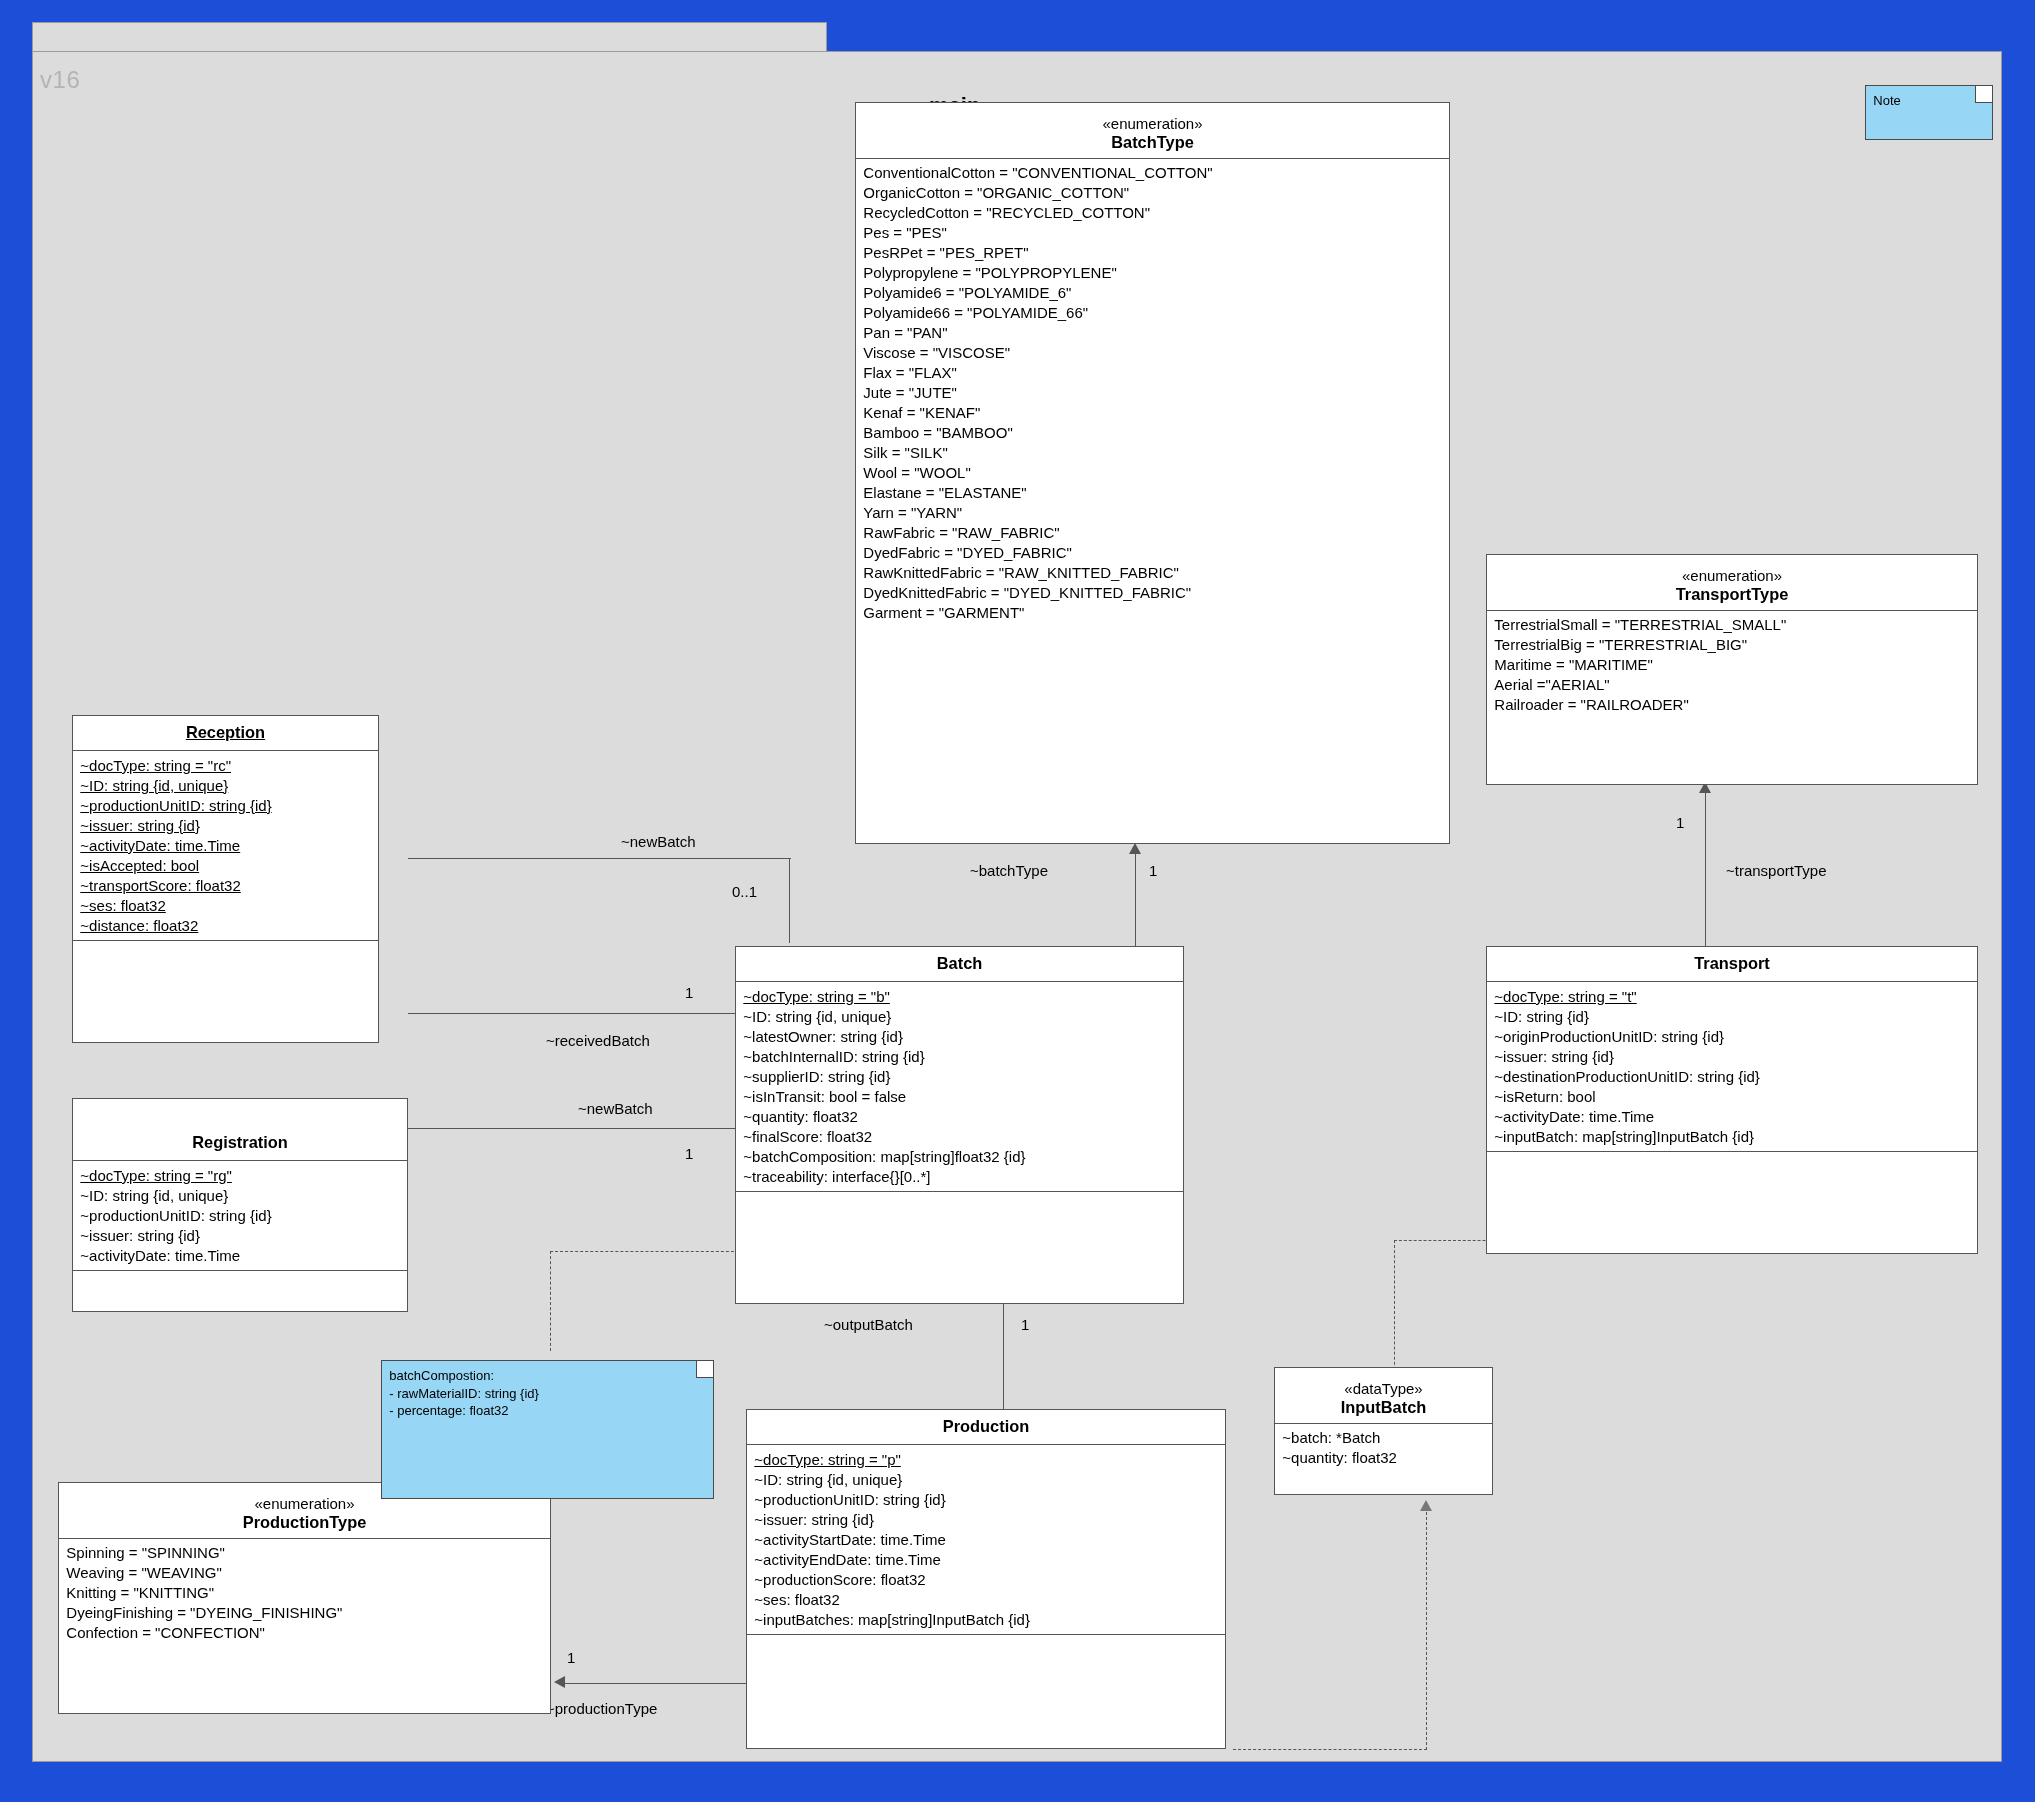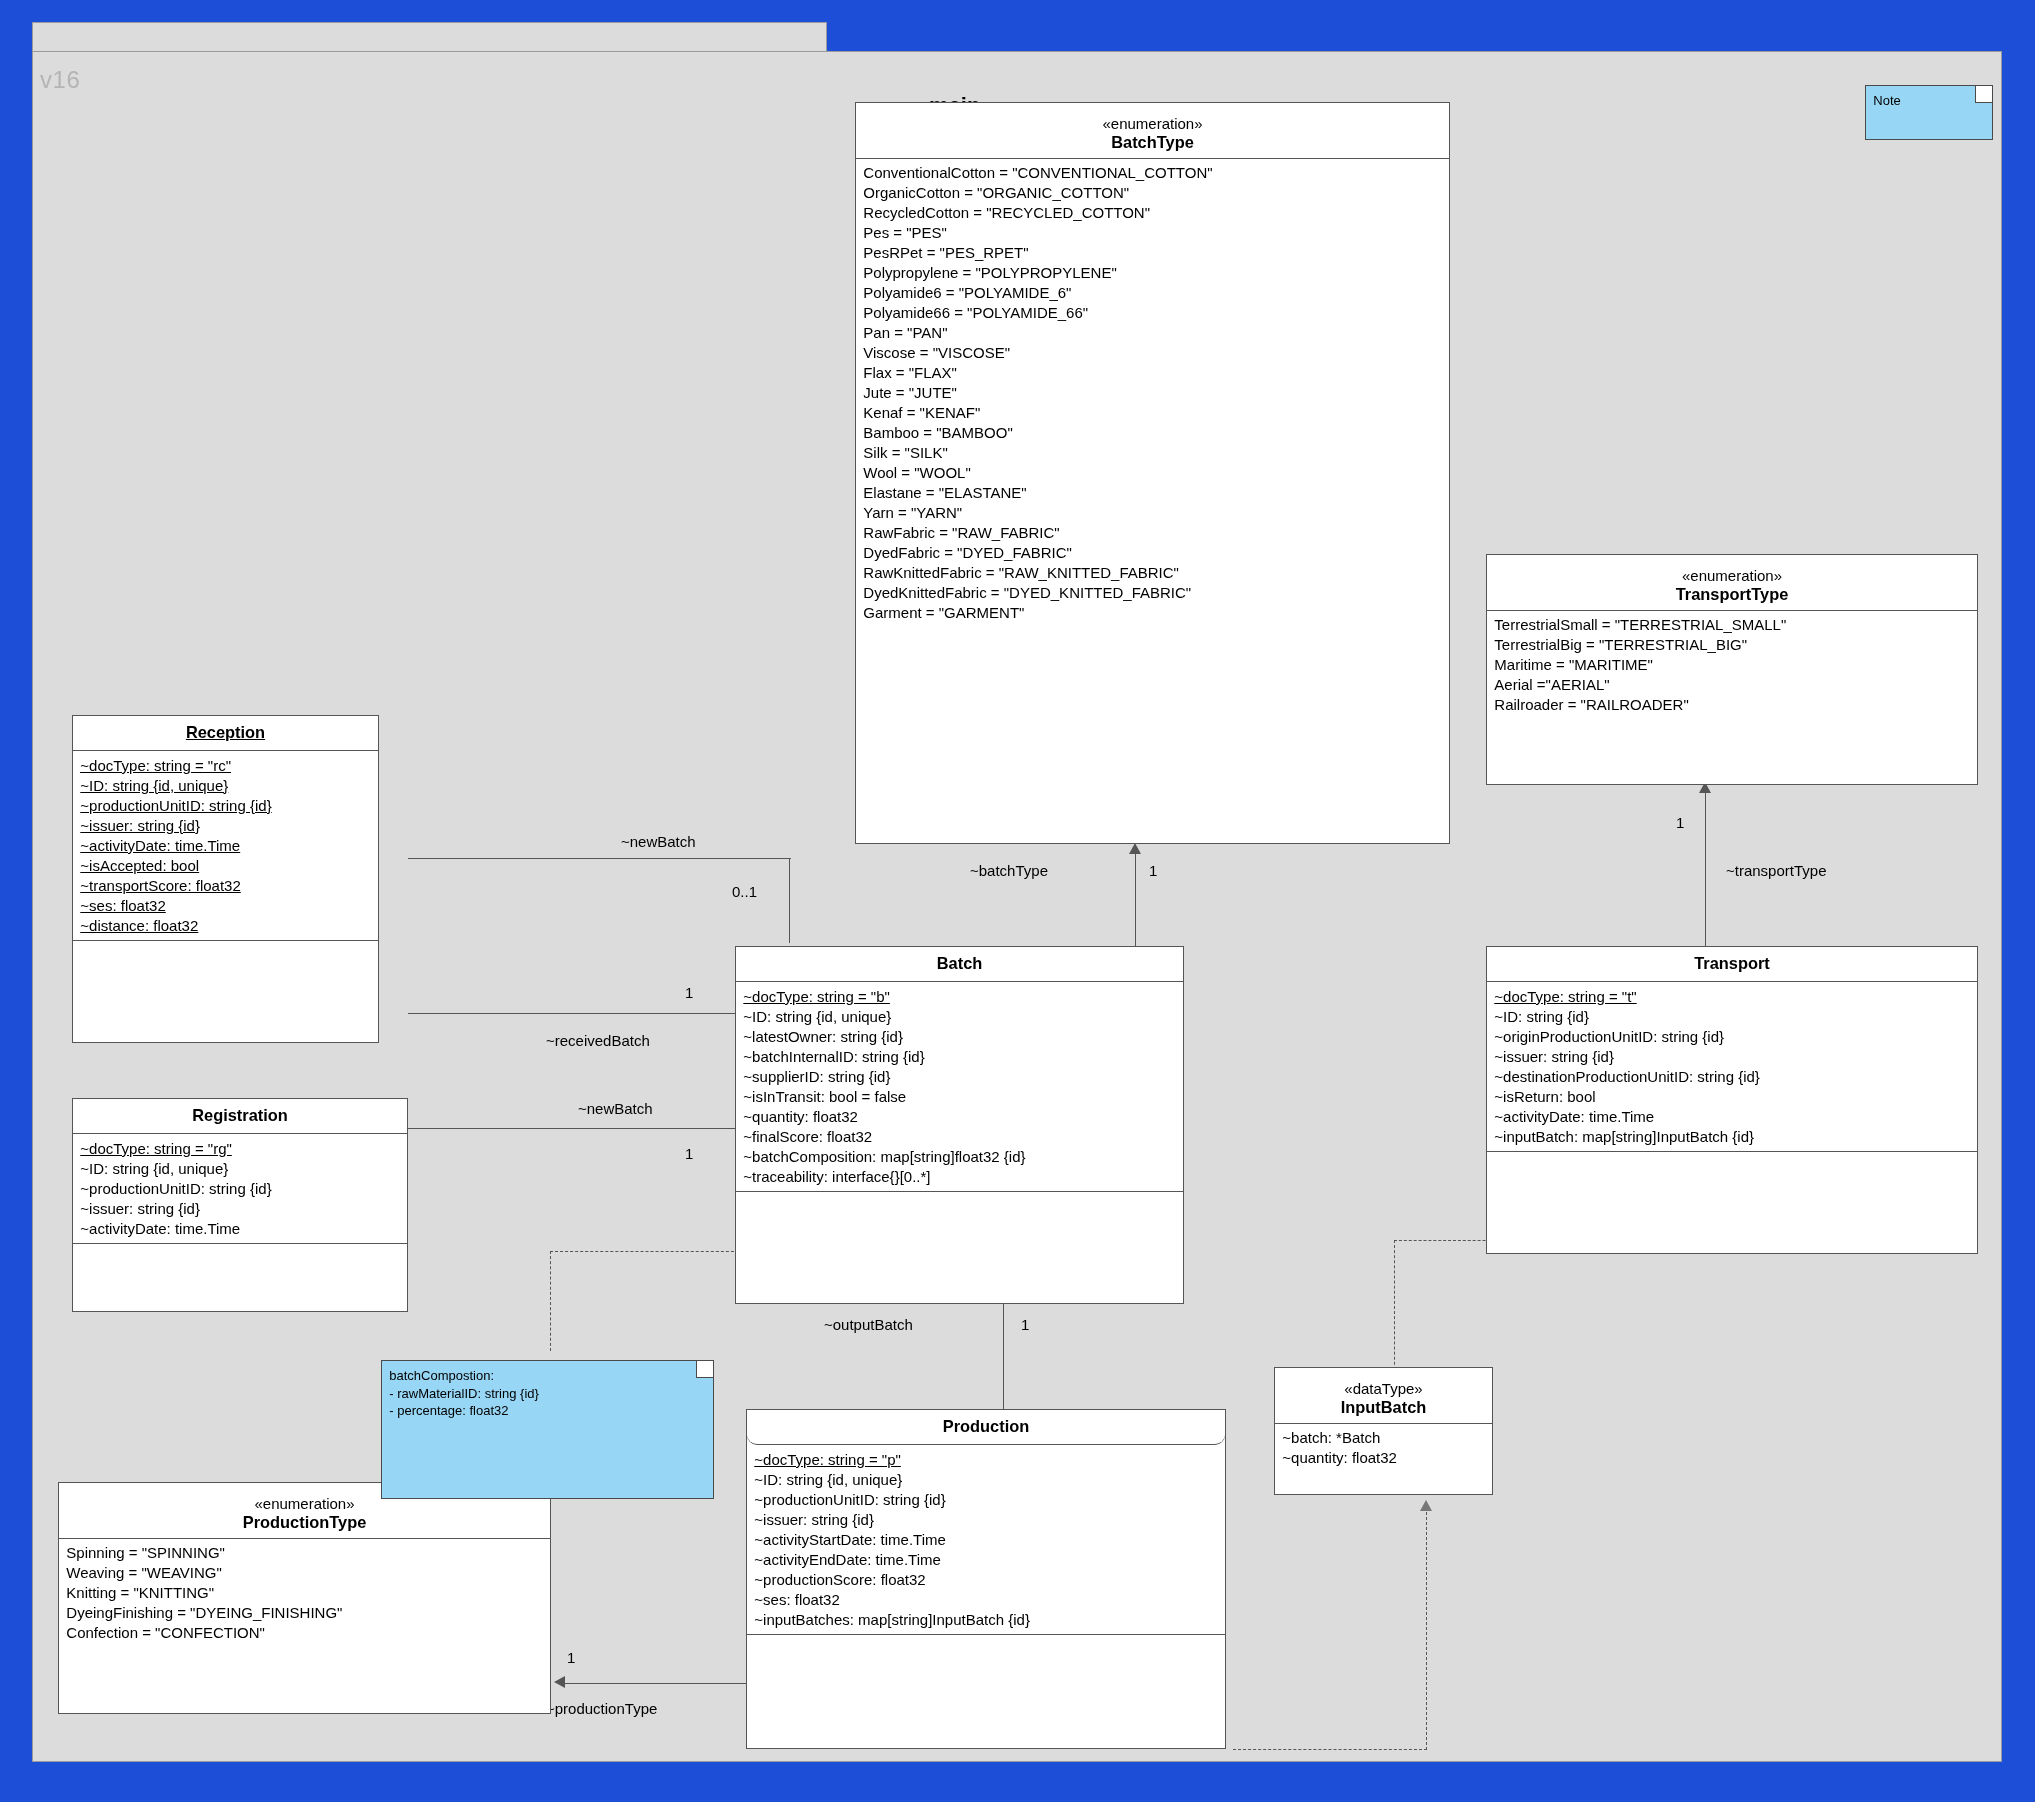--- a/index.html
+++ b/index.html
@@ -285,21 +285,21 @@
       <div class="ln">~activityDate: time.Time</div>
       <div class="ln">~isAccepted: bool</div>
       <div class="ln">~transportScore: float32</div>
       <div class="ln">~ses: float32</div>
       <div class="ln">~distance: float32</div>
     </div>
     <div class="foot"></div>
   </div>
 
   <div class="node" style="left:72px; top:1098px; width:336px; height:214px;">
-    <div class="hdr" style="padding-top:7.3px;padding-bottom:7.3px;">
+    <div class="hdr" style="padding-top:7.3px;padding-bottom:7.3px;margin-top:27px;">
       <div class="name">Registration</div>
     </div>
     <div class="body">
       <div class="ln first">~docType: string = "rg"</div>
       <div class="ln">~ID: string {id, unique}</div>
       <div class="ln">~productionUnitID: string {id}</div>
       <div class="ln">~issuer: string {id}</div>
       <div class="ln">~activityDate: time.Time</div>
     </div>
     <div class="foot"></div>
@@ -335,21 +335,21 @@
       <div class="ln">~issuer: string {id}</div>
       <div class="ln">~destinationProductionUnitID: string {id}</div>
       <div class="ln">~isReturn: bool</div>
       <div class="ln">~activityDate: time.Time</div>
       <div class="ln">~inputBatch: map[string]InputBatch {id}</div>
     </div>
     <div class="foot"></div>
   </div>
 
   <div class="node" style="left:746px; top:1409px; width:480px; height:340px;">
-    <div class="hdr" style="padding-top:7.3px;padding-bottom:7.3px;border-radius:10px;">
+    <div class="hdr" style="padding-top:7.3px;padding-bottom:7.3px;">
       <div class="name">Production</div>
     </div>
     <div class="body">
       <div class="ln first">~docType: string = "p"</div>
       <div class="ln">~ID: string {id, unique}</div>
       <div class="ln">~productionUnitID: string {id}</div>
       <div class="ln">~issuer: string {id}</div>
       <div class="ln">~activityStartDate: time.Time</div>
       <div class="ln">~activityEndDate: time.Time</div>
       <div class="ln">~productionScore: float32</div>

